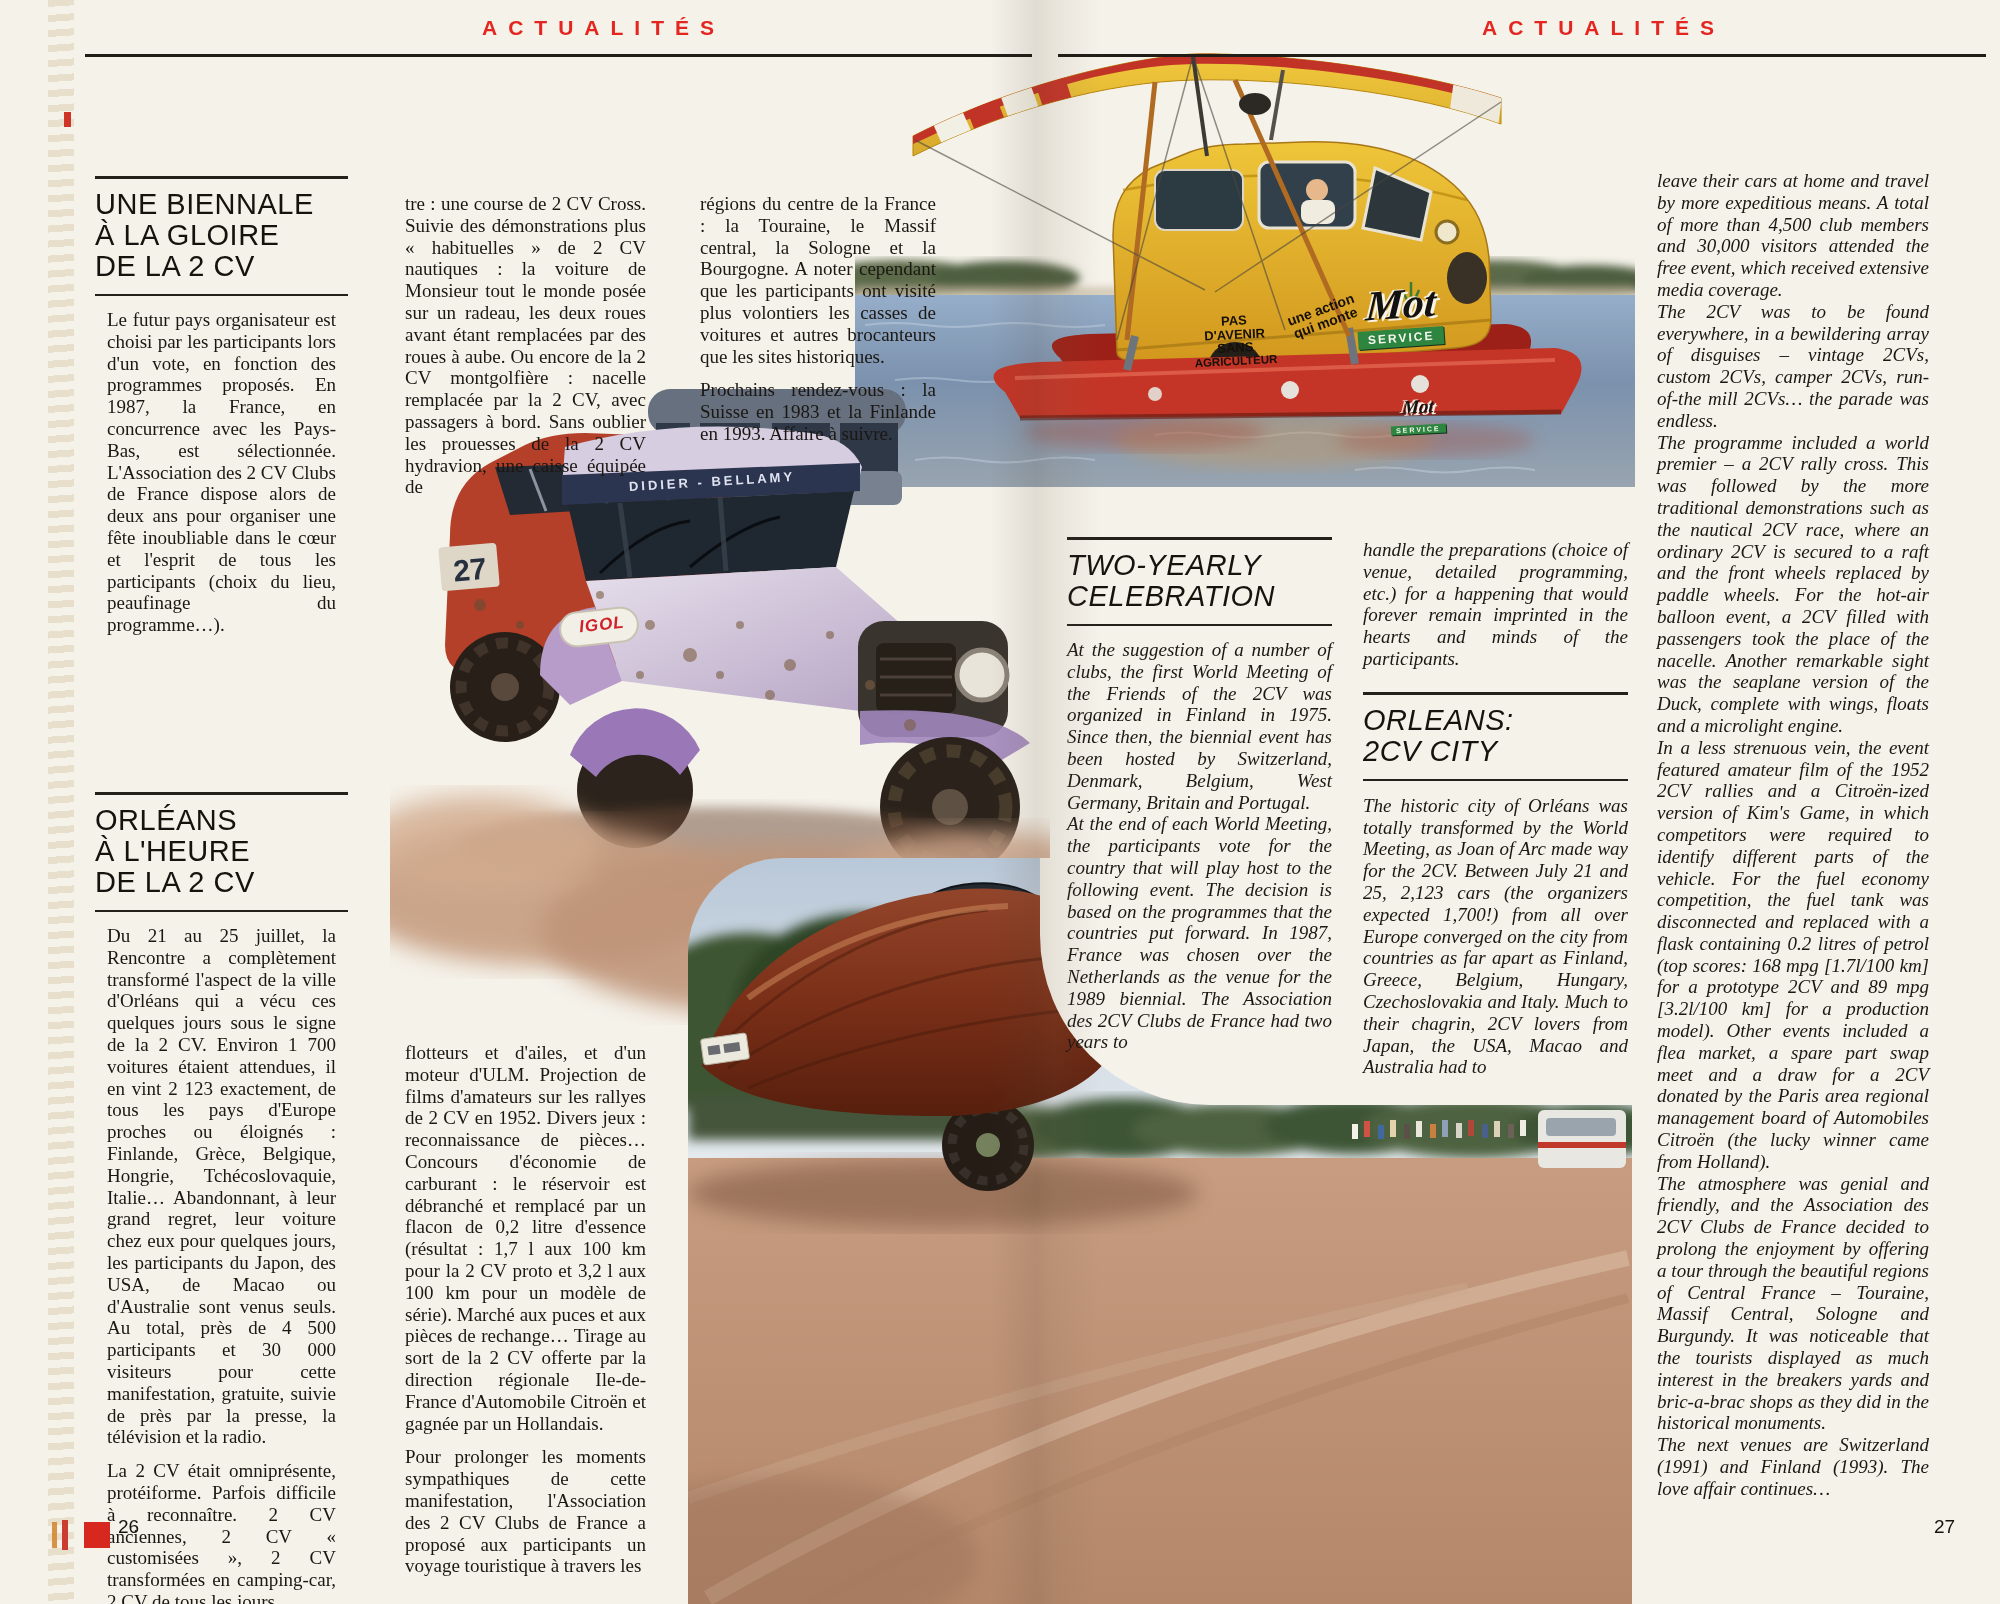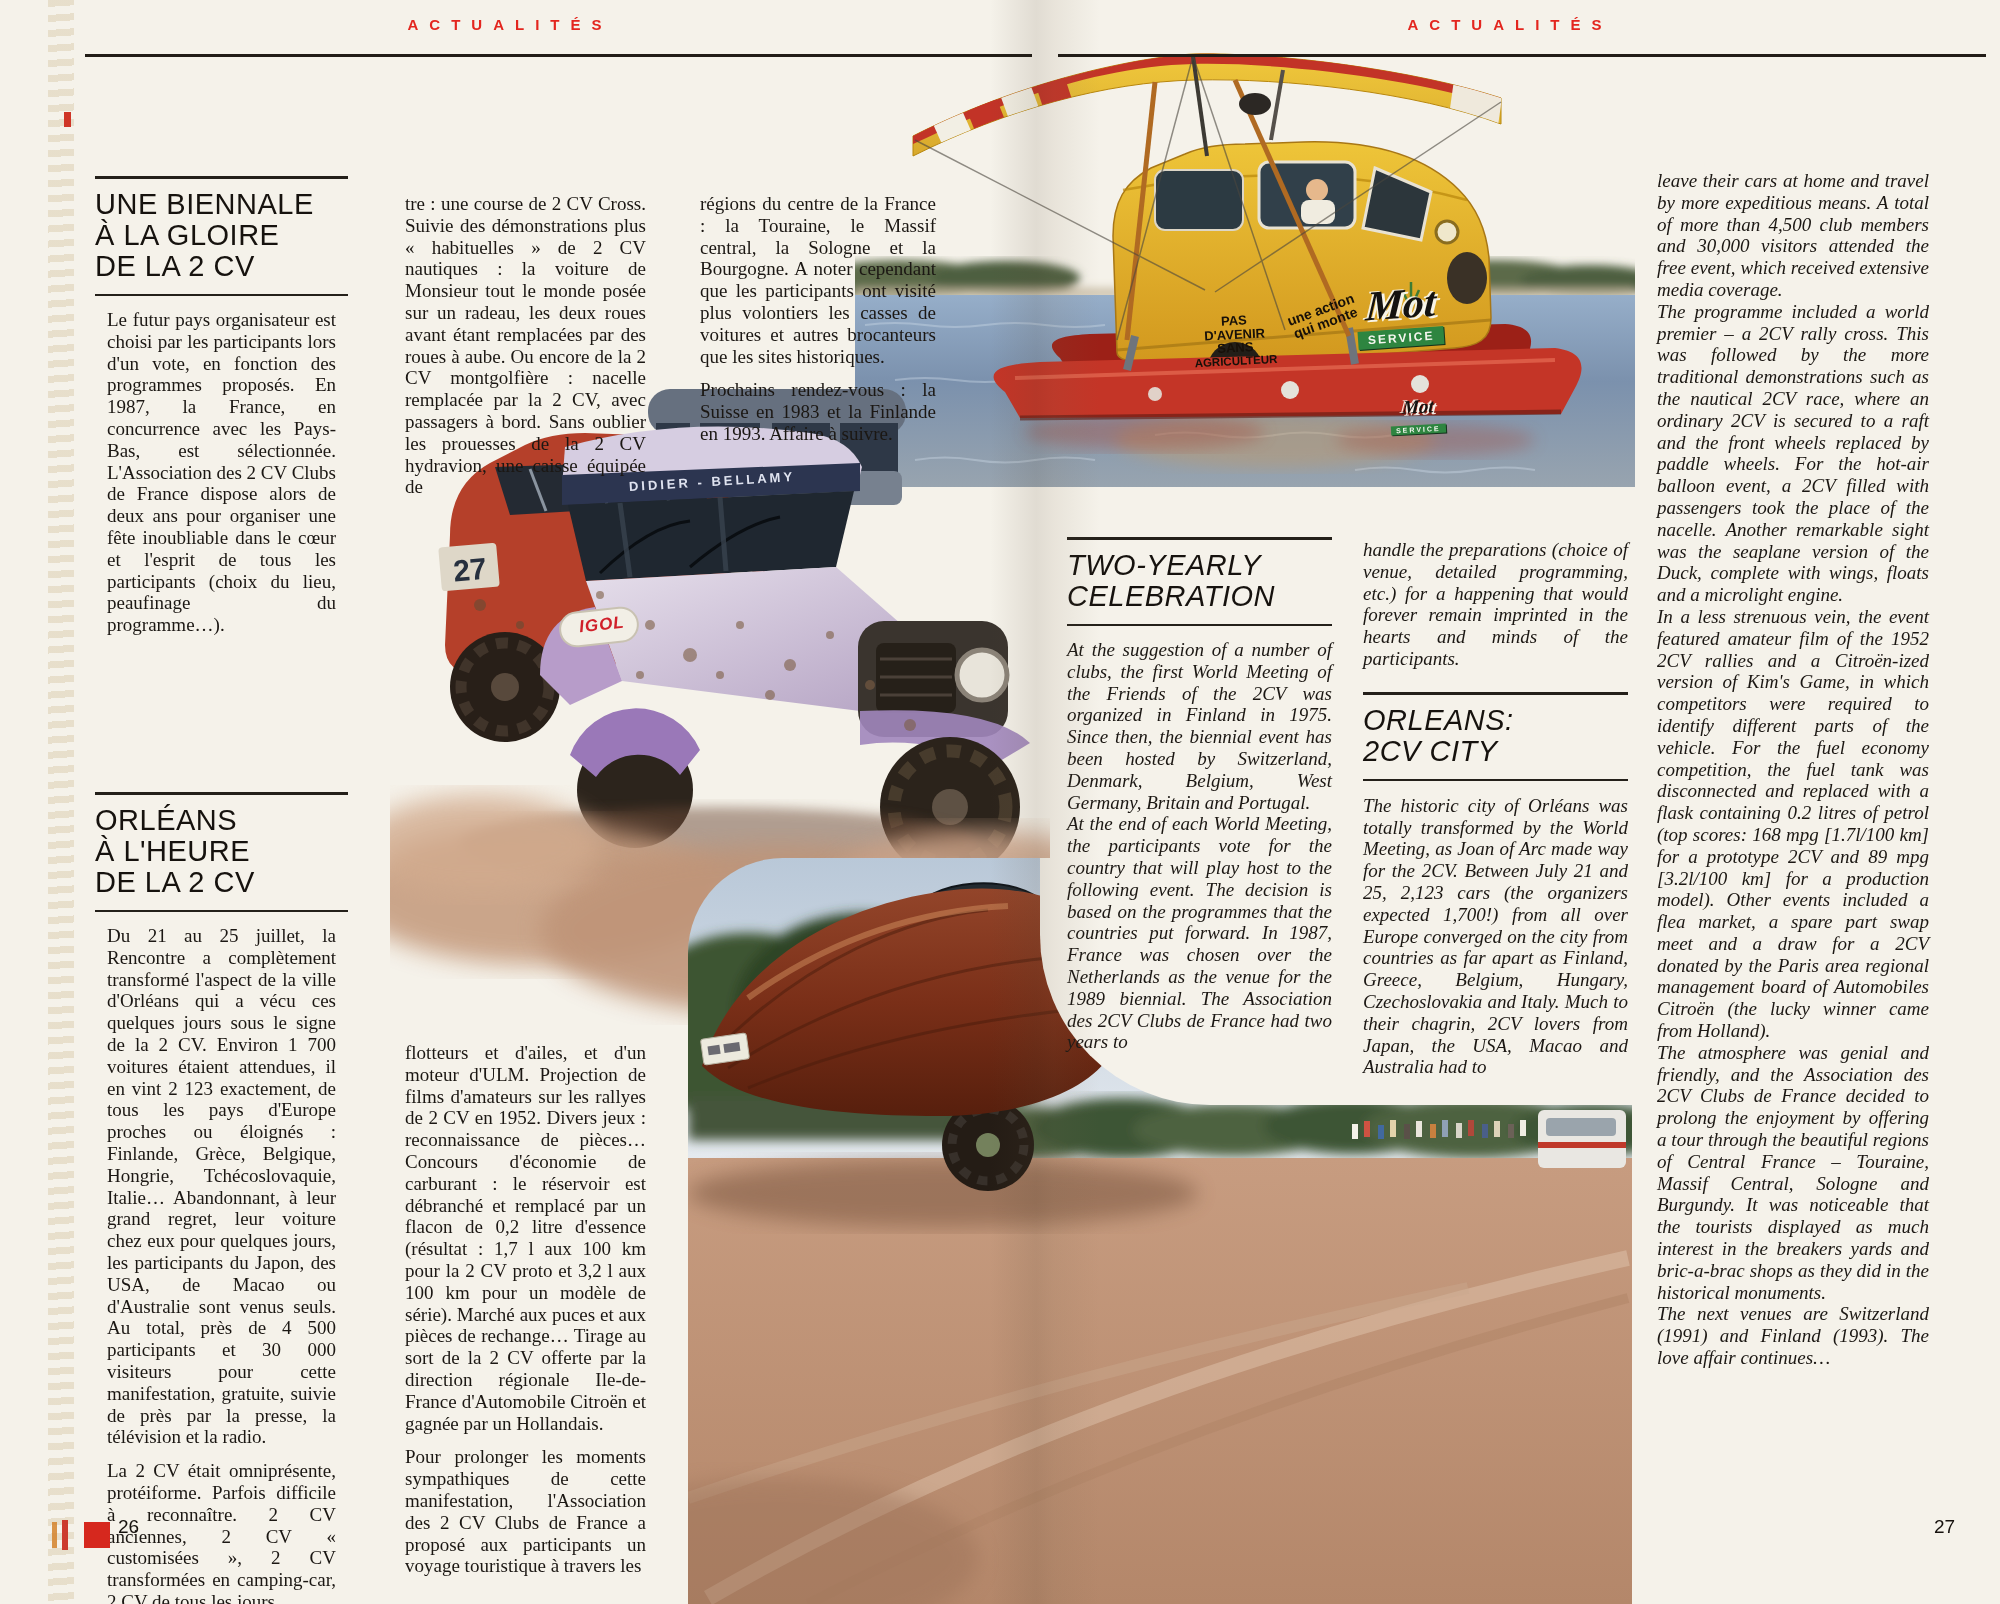--- a/index.html
+++ b/index.html
@@ -1,21 +1,21 @@
 <!DOCTYPE html>
 <html><head>
 <meta charset="utf-8">
 <style>
   html,body{margin:0;padding:0;background:#d8d4c8;}
   .spread{position:relative;width:2000px;height:1604px;background:#f5f2ea;overflow:hidden;
           font-family:"Liberation Serif",serif;color:#1b1713;}
   .abs{position:absolute;}
   
-  .kicker{font-family:"Liberation Sans",sans-serif;font-weight:bold;font-size:15px;
-          letter-spacing:11px;color:#e3261f;text-align:center;z-index:4;}
+  .kicker{font-family:"Liberation Sans",sans-serif;font-weight:bold;font-size:21px;
+          letter-spacing:11px;color:#e3261f;text-align:right;z-index:4;}
   .rule{background:#221d17;z-index:4;}
   .col{z-index:2;}
   .fr-body p{margin:12px;font:19px/21.8px "Liberation Serif",serif;text-align:justify;color:#1b1713;}
   .en-body p{margin:0;font:italic 19px/21.8px "Liberation Serif",serif;text-align:justify;color:#1b1713;}
   .mt26{margin-top:26px !important;}
   .mt14{margin-top:14px !important;}
   .head-block{border-top:3px solid #24201a;border-bottom:2px solid #24201a;
               padding:10px 0 12px 0;margin:0 0 13px 0;white-space:pre-line;
               font-family:"Liberation Sans",sans-serif;font-weight:400;
               font-size:29px;line-height:31px;color:#16120e;letter-spacing:.5px;}
@@ -90,20 +90,21 @@
 
   <div class="abs col en-body" style="left:1363px;top:539px;width:265px;" lang="en">
     <p>handle the preparations (choice of venue, detailed programming, etc.) for a happening that would forever remain imprinted in the hearts and minds of the participants.</p>
     <div class="head-block head-en" style="margin-top:22px;">ORLEANS:
 2CV CITY</div>
     <p class="mt14">The historic city of Orléans was totally transformed by the World Meeting, as Joan of Arc made way for the 2CV. Between July 21 and 25, 2,123 cars (the organizers expected 1,700!) from all over Europe converged on the city from countries as far apart as Finland, Greece, Belgium, Hungary, Czechoslovakia and Italy. Much to their chagrin, 2CV lovers from Japan, the USA, Macao and Australia had to</p>
   </div>
 
   <div class="abs col en-body" style="left:1657px;top:170px;width:272px;" lang="en">
     <p>leave their cars at home and travel by more expeditious means. A total of more than 4,500 club members and 30,000 visitors attended the free event, which received extensive media coverage.</p>
+    <p>The 2CV was to be found everywhere, in a bewildering array of disguises – vintage 2CVs, custom 2CVs, camper 2CVs, run-of-the mill 2CVs… the parade was endless.</p>
     <p>The programme included a world premier – a 2CV rally cross. This was followed by the more traditional demonstrations such as the nautical 2CV race, where an ordinary 2CV is secured to a raft and the front wheels replaced by paddle wheels. For the hot-air balloon event, a 2CV filled with passengers took the place of the nacelle. Another remarkable sight was the seaplane version of the Duck, complete with wings, floats and a microlight engine.</p>
     <p>In a less strenuous vein, the event featured amateur film of the 1952 2CV rallies and a Citroën-ized version of Kim's Game, in which competitors were required to identify different parts of the vehicle. For the fuel economy competition, the fuel tank was disconnected and replaced with a flask containing 0.2 litres of petrol (top scores: 168 mpg [1.7l/100 km] for a prototype 2CV and 89 mpg [3.2l/100 km] for a production model). Other events included a flea market, a spare part swap meet and a draw for a 2CV donated by the Paris area regional management board of Automobiles Citroën (the lucky winner came from Holland).</p>
     <p>The atmosphere was genial and friendly, and the Association des 2CV Clubs de France decided to prolong the enjoyment by offering a tour through the beautiful regions of Central France – Touraine, Massif Central, Sologne and Burgundy. It was noticeable that the tourists displayed as much interest in the breakers yards and bric-a-brac shops as they did in the historical monuments.</p>
     <p>The next venues are Switzerland (1991) and Finland (1993). The love affair continues…</p>
   </div>
 
   <div class="abs photo" style="left:855px;top:40px;width:780px;height:447px;">
     <svg width="780" height="447" viewBox="0 0 780 447">
       <defs>
         <linearGradient id="waterG" x1="0" y1="0" x2="0" y2="1">

